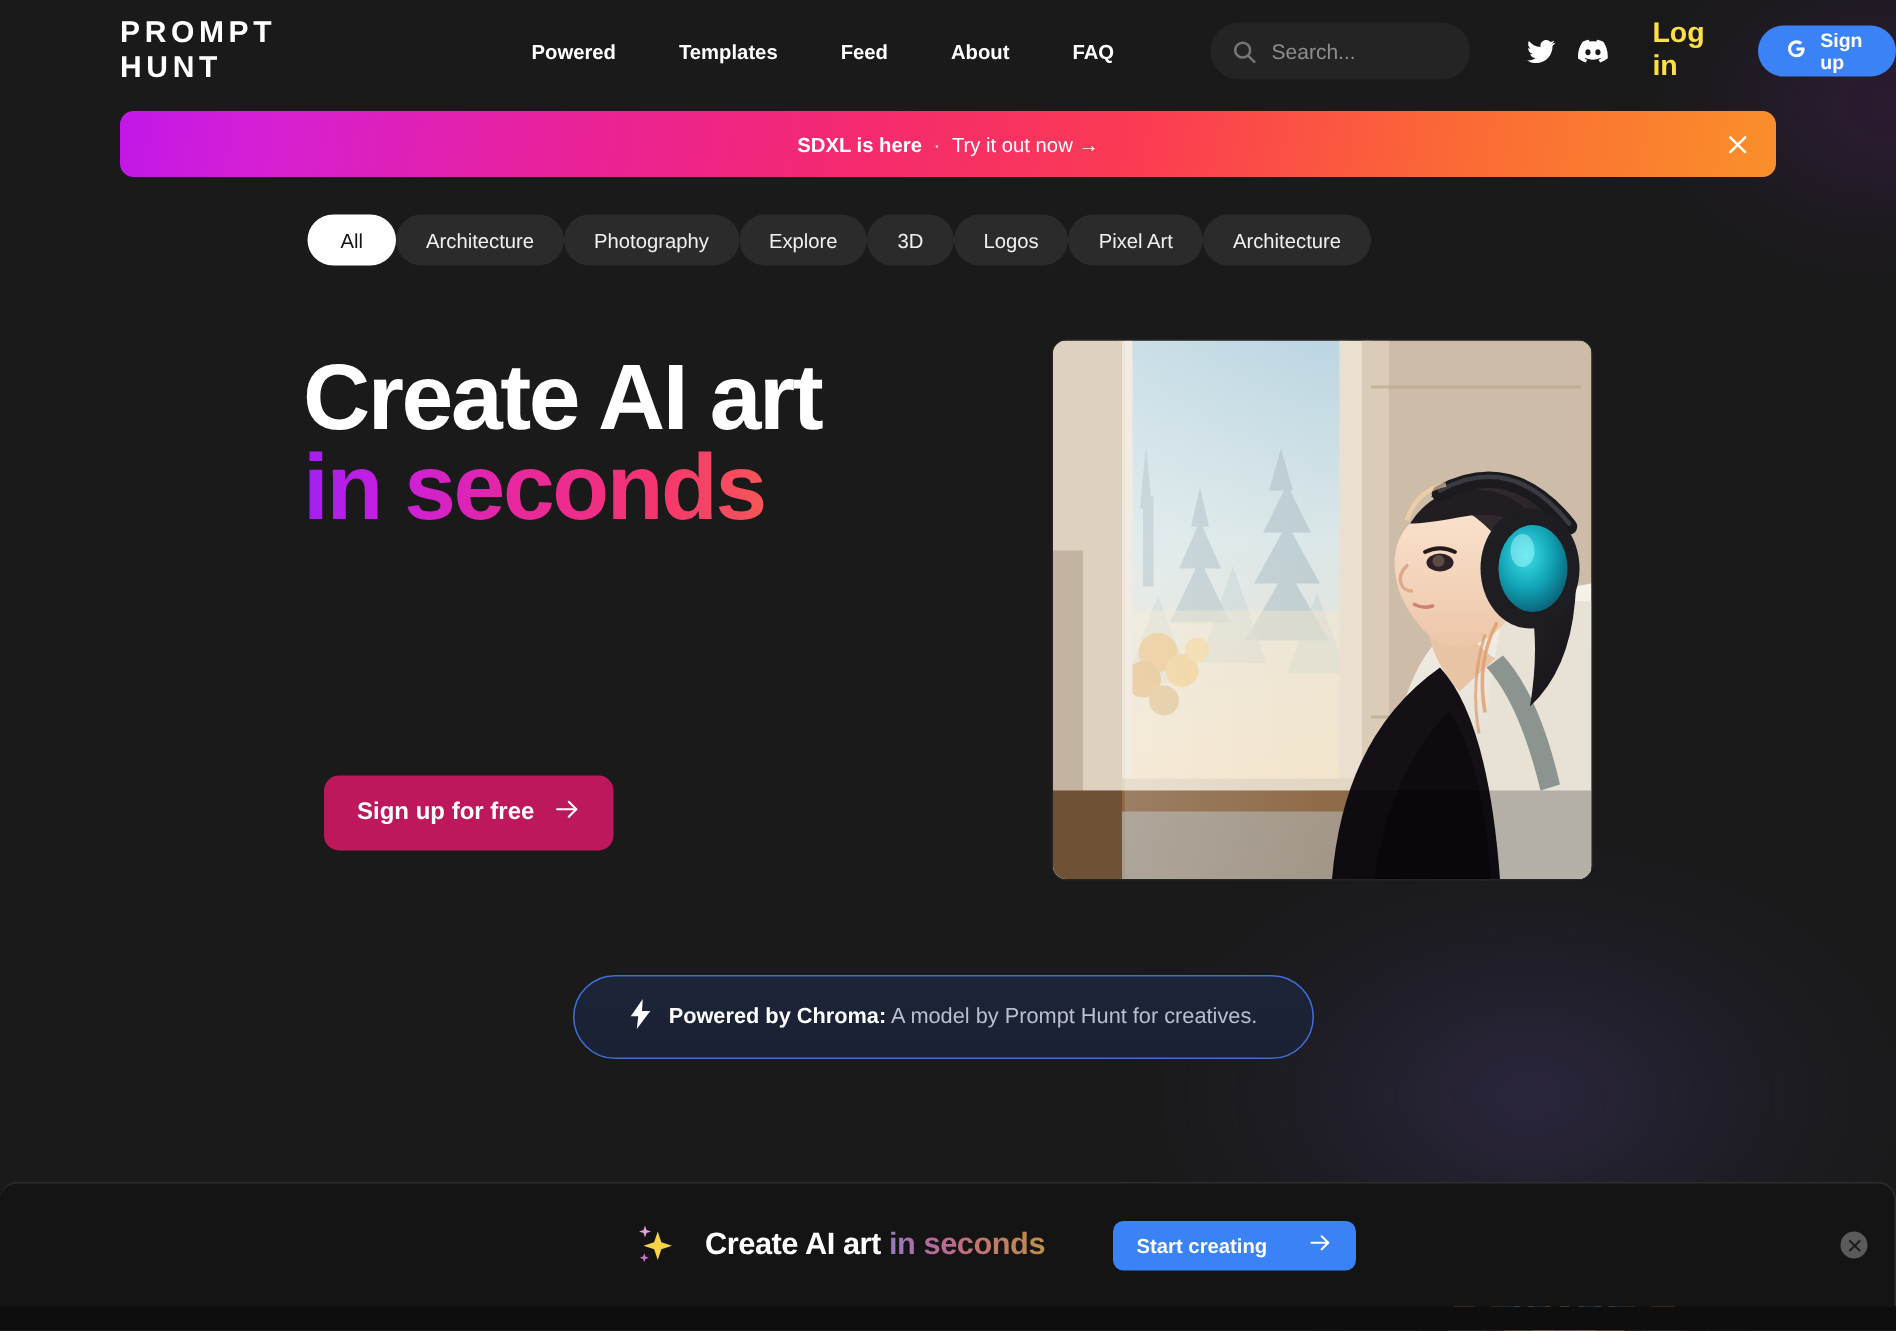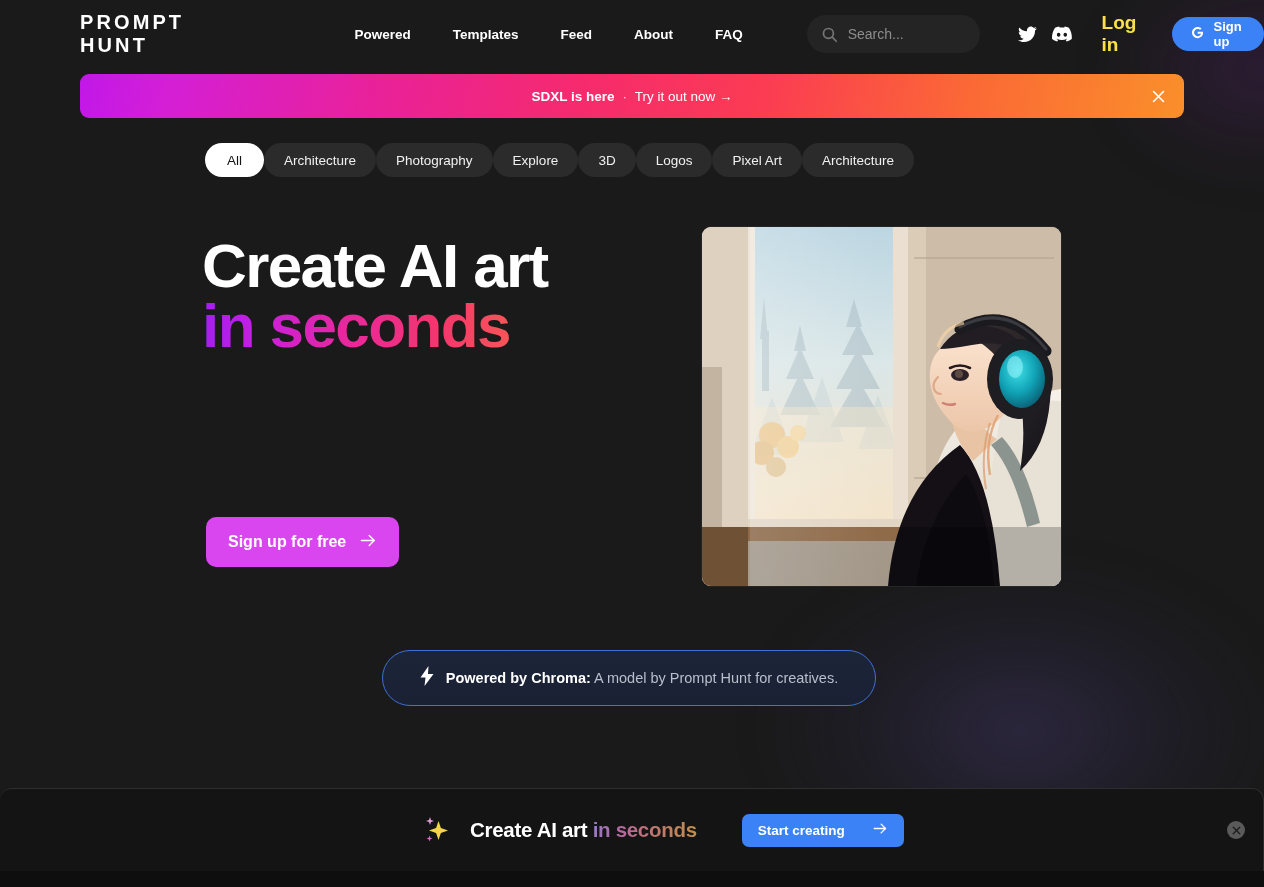--- a/index.html
+++ b/index.html
@@ -117,22 +117,22 @@
   .hero-sub {
     margin-top: 31px;
     font-size: 25px; color: #e8e8e8; font-weight: 400; letter-spacing: -0.3px;
     display: flex; align-items: center;
   }
   .caret {
     display: inline-block; width: 3px; height: 26px;
     background: #3b82f6; margin-left: 5px; border-radius: 1px;
   }
   .hero-cta {
-    position: absolute; left: 206px; top: 517px;
-    height: 50px; border-radius: 10px; background: #d946ef;
+    position: absolute; left: 216px; top: 517px;
+    height: 50px; border-radius: 10px; background: #be185d;
     display: flex; align-items: center; gap: 14px;
     padding: 0 22px; cursor: pointer; z-index: 10;
   }
   .hero-cta span { color: #fff; font-size: 16px; font-weight: 700; }
 
   
   .hero-img {
     position: absolute; left: 702px; top: 227px;
     width: 359px; height: 359px; border-radius: 9px;
     overflow: hidden; z-index: 10;

